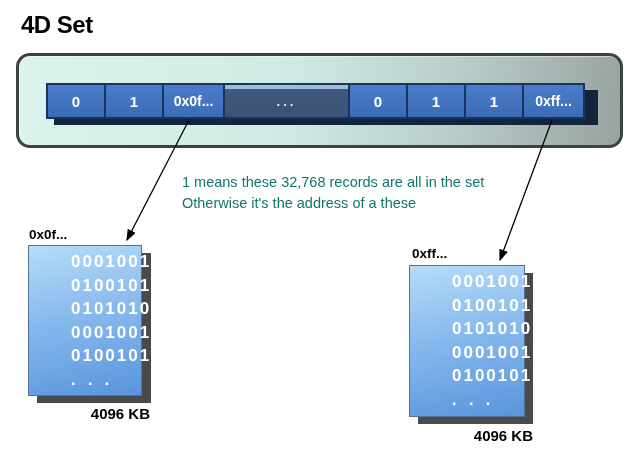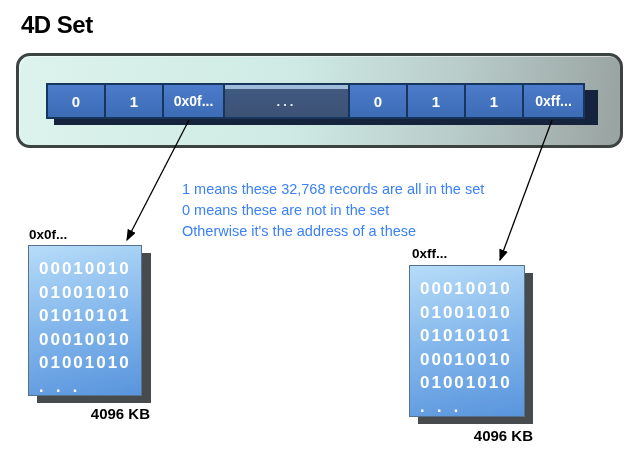--- a/index.html
+++ b/index.html
@@ -42,32 +42,32 @@
   .cell:first-child{margin-left:0;}
   .cell.bit{width:60px;}
   .cell.addr{width:63px;font-size:14px;}
   .cell.ellipsis{
     width:127px;font-size:13px;letter-spacing:3px;color:#e9eff8;
     background:linear-gradient(to bottom,#9fbcdb 0px,#9fbcdb 4px,#41597f 4px,#3c5275 100%);
   }
 
   
   .legend{
-    left:182px;top:179px;font-size:14.5px;line-height:21px;color:#3b82f6;
+    left:182px;top:172px;font-size:14.5px;line-height:21px;color:#0f766e;
   }
 
   
   .page-label{font-size:13.5px;font-weight:bold;color:#000;}
   .page-shadow{background:#474b4e;}
   .page-box{
     box-sizing:border-box;border:1px solid #55738e;
     background:linear-gradient(168deg,#b6dcf8 0%,#85b8ec 48%,#5995dd 100%);
     color:#ffffff;font-weight:bold;
   }
-  .page-box .rows{padding:11px 0 0 10px;}
+  .page-box .rows{padding:4px 0 0 10px;margin-left:32px;}
   .binary-row{
     font-size:17px;letter-spacing:2px;line-height:23.5px;white-space:nowrap;
   }
   .dots-row{
     font-size:16px;letter-spacing:4px;line-height:24px;
   }
   .page-size{
     font-size:15px;font-weight:bold;color:#000;text-align:right;
   }
 
@@ -99,21 +99,20 @@
     <marker id="ah" markerWidth="10" markerHeight="8" refX="8" refY="3.5" orient="auto">
       <path d="M0,0 L9,3.5 L0,7 Z" fill="#000"></path>
     </marker>
   </defs>
   <line x1="189" y1="120" x2="127" y2="240" stroke="#000" stroke-width="1.3" marker-end="url(#ah)"></line>
   <line x1="552" y1="120" x2="500" y2="260" stroke="#000" stroke-width="1.3" marker-end="url(#ah)"></line>
 </svg>
 
 <div class="abs legend">
   <div>1 means these 32,768 records are all in the set</div>
-  <div>0 means these are not in the set</div>
   <div>Otherwise it's the address of a these</div>
 </div>
 
 <div class="abs page-label" style="left:29px;top:227px;">0x0f...</div>
 <div class="abs page-shadow" style="left:37px;top:253px;width:114px;height:150px;"></div>
 <div class="abs page-box" style="left:28px;top:245px;width:114px;height:151px;">
   <div class="rows">
     <div class="binary-row">00010010</div>
     <div class="binary-row">01001010</div>
     <div class="binary-row">01010101</div>

